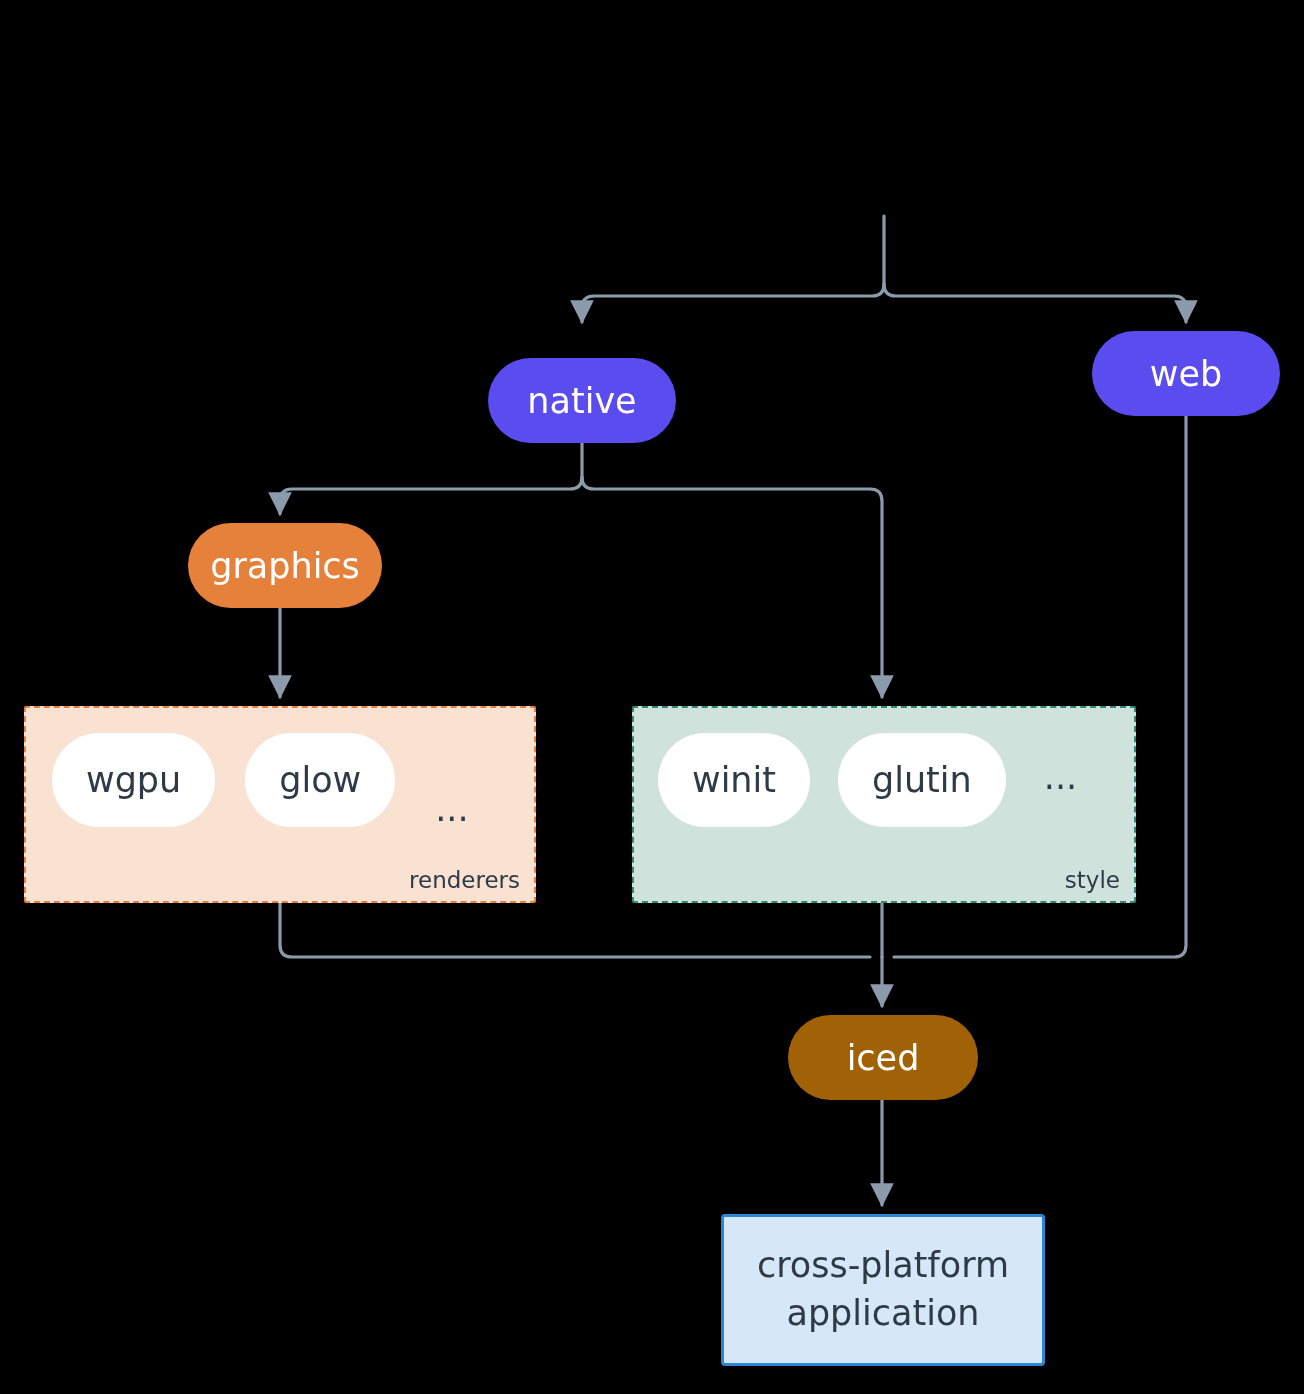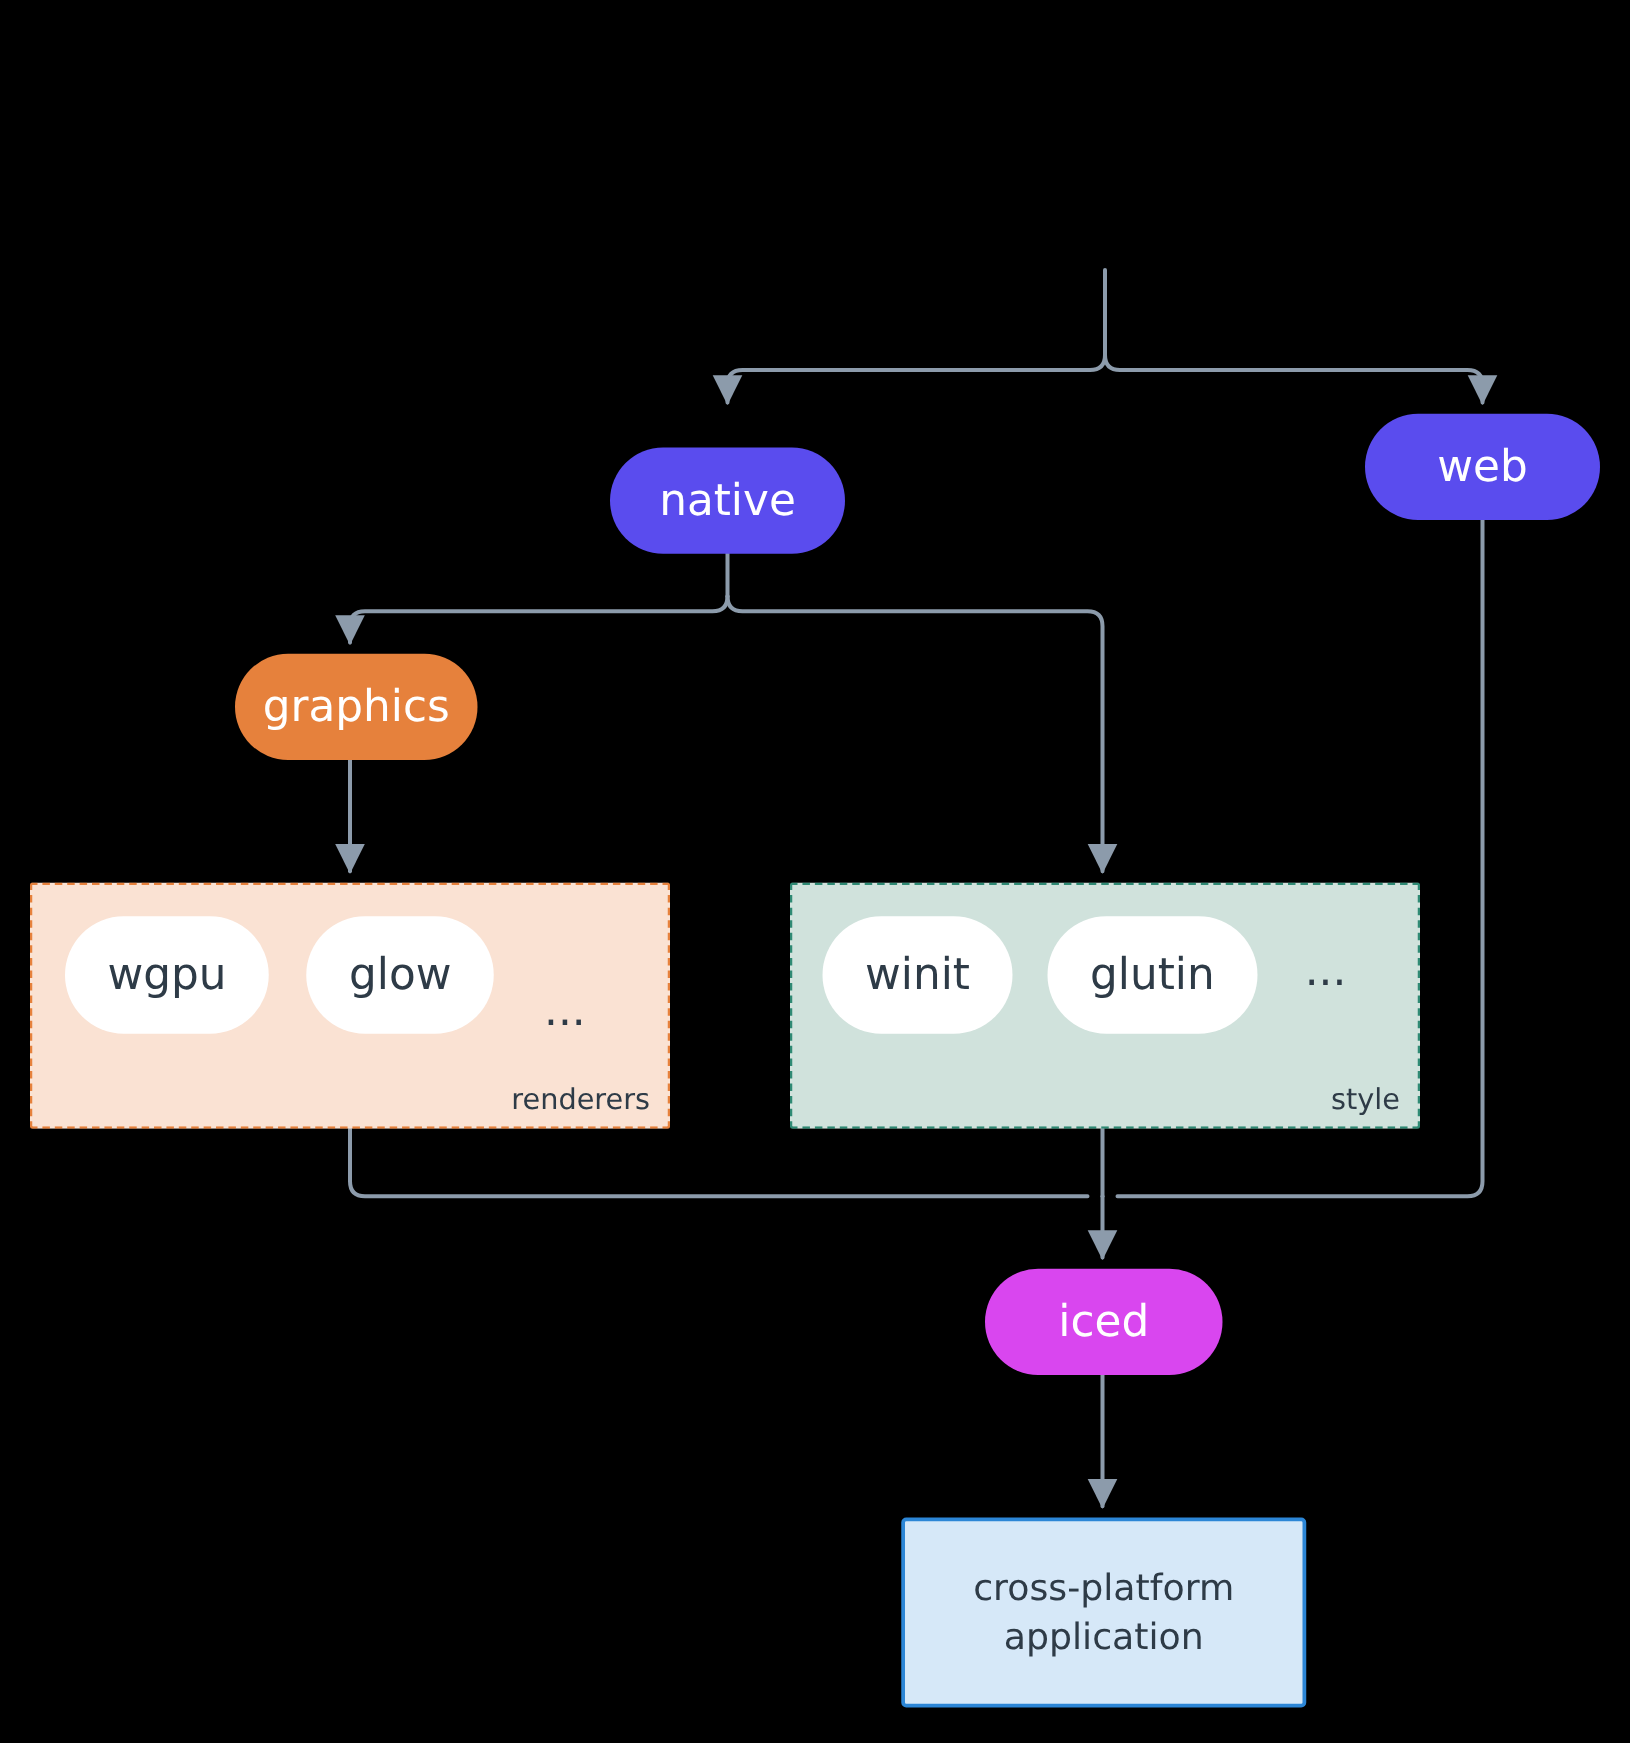--- a/index.html
+++ b/index.html
@@ -149,34 +149,34 @@
     top: 523px;
     width: 194px;
     height: 85px;
     background: #e6813c;
   }
   #node-iced {
     left: 788px;
     top: 1015px;
     width: 190px;
     height: 85px;
-    background: #d946ef;
+    background: #a16207;
     text-align: center;
   }
 
   
   .rect-node {
     position: absolute;
     box-sizing: border-box;
     display: flex;
     flex-direction: column;
     align-items: center;
     justify-content: center;
     border-radius: 4px;
-    font-size: 29px;
+    font-size: 35px;
     line-height: 1.36;
     text-align: center;
   }
   #node-app {
     left: 721px;
     top: 1214px;
     width: 324px;
     height: 152px;
     background: #d6e8f8;
     border: 3px solid #2c86d6;

